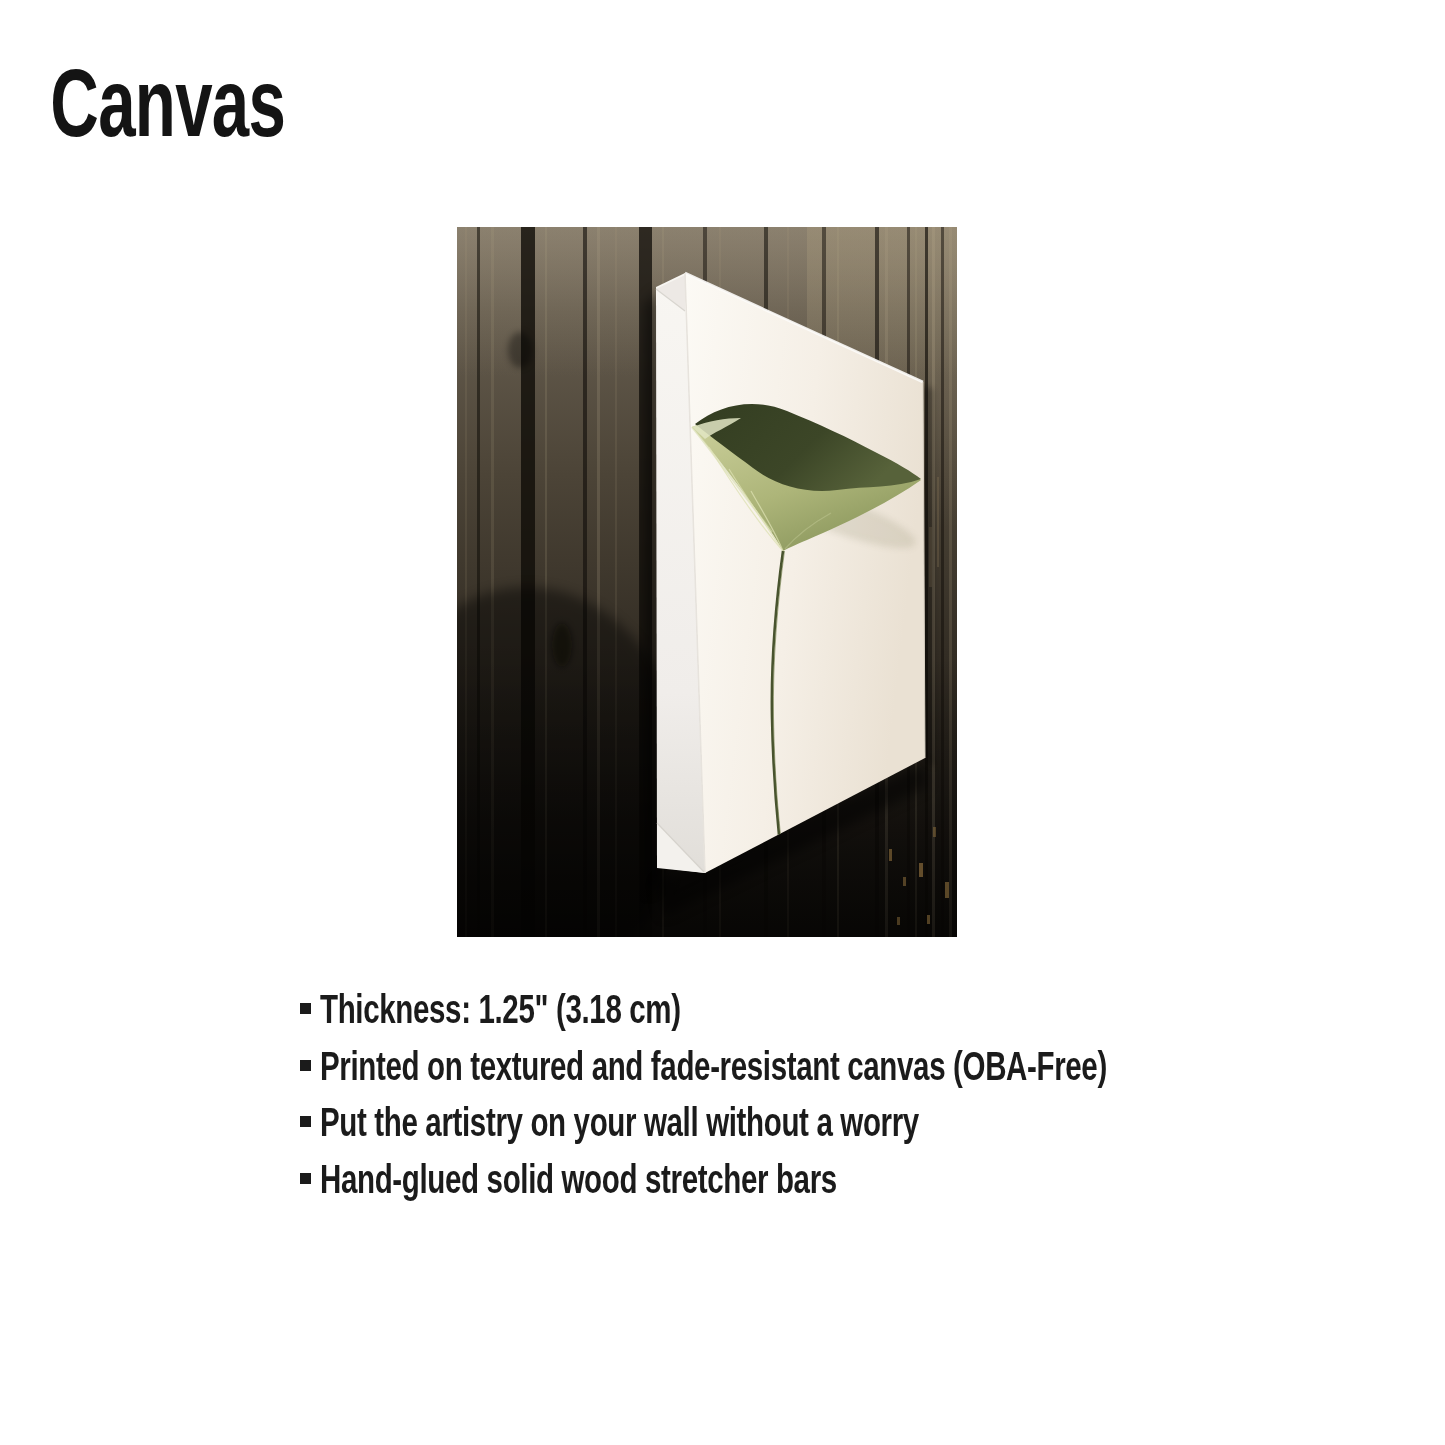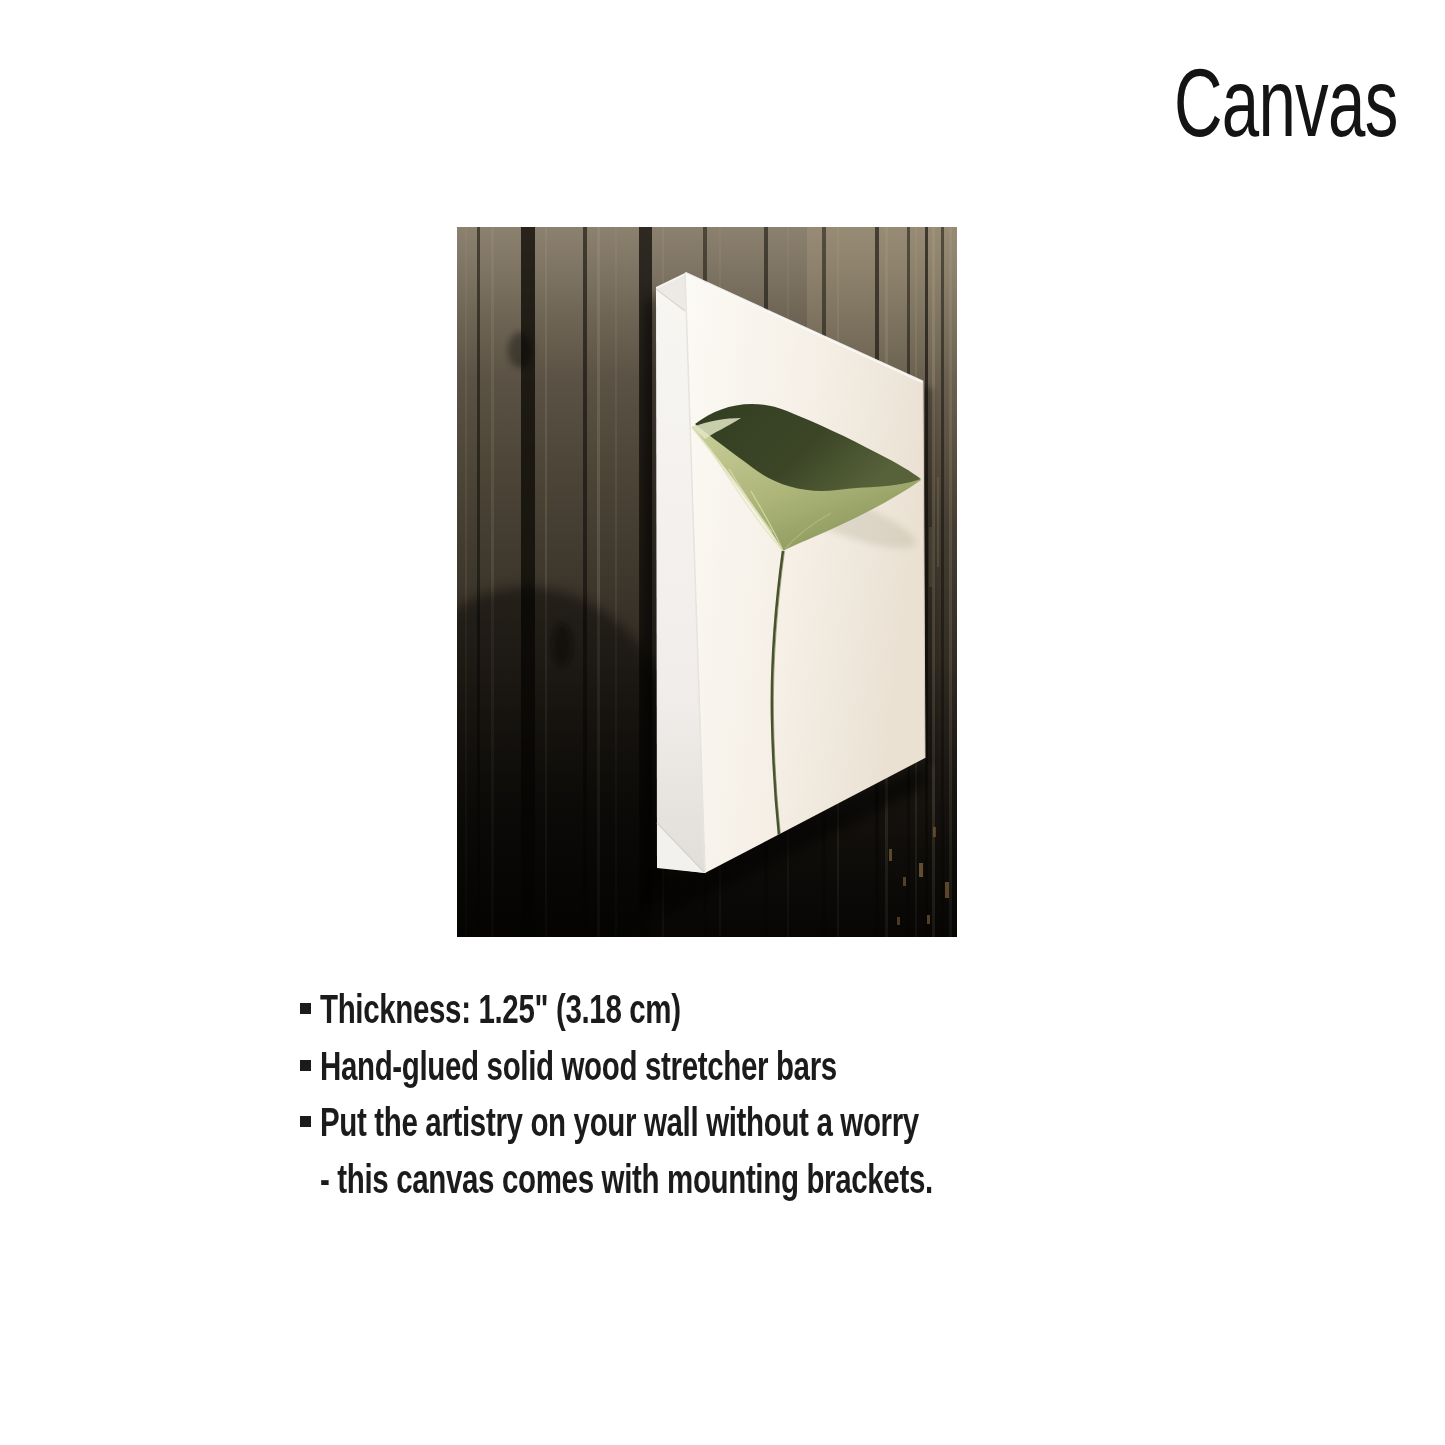--- a/index.html
+++ b/index.html
@@ -2,21 +2,21 @@
 <html><head>
 <meta charset="utf-8">
 <style>
   html,body{margin:0;padding:0;}
   body{
     width:1445px;height:1445px;position:relative;background:#ffffff;
     font-family:"Liberation Sans", sans-serif;color:#1b1b1b;overflow:hidden;
   }
   .title{
     position:absolute;left:0;right:0;top:50px;margin:0;
-    text-align:right;font-size:96px;font-weight:400;line-height:1.1;color:#141414;
+    text-align:left;font-size:96px;font-weight:700;line-height:1.1;color:#141414;
   }
   .title .condense{display:inline-block;transform:scaleX(.70);transform-origin:center;letter-spacing:-1px;}
   .photo{
     position:absolute;left:457px;top:227px;width:500px;height:710px;
   }
   .photo svg{display:block;}
   .specs{
     position:absolute;left:300px;top:981px;margin:0;padding:0;list-style:none;width:1100px;
   }
   .spec{
@@ -182,24 +182,25 @@
     </svg>
   </div>
 
   <ul class="specs">
     <li class="spec">
         <span class="sq"></span>
         <span class="txt">Thickness: 1.25" (3.18 cm)</span>
       </li>
     <li class="spec">
         <span class="sq"></span>
+        <span class="txt">Printed on textured and fade-resistant canvas (OBA-Free)</span>
+      </li>
+    <li class="spec">
+        <span class="sq"></span>
+        <span class="txt">Put the artistry on your wall without a worry</span>
+      </li>
+    <li class="spec">
+        <span class="sq"></span>
         <span class="txt">Hand-glued solid wood stretcher bars</span>
       </li>
-    <li class="spec">
-        <span class="sq"></span>
-        <span class="txt">Put the artistry on your wall without a worry</span>
-      </li>
-    <li class="spec no-bullet">
-        <span class="txt">- this canvas comes with mounting brackets.</span>
-      </li>
   </ul>
 
 </div>
 
 </body></html>

